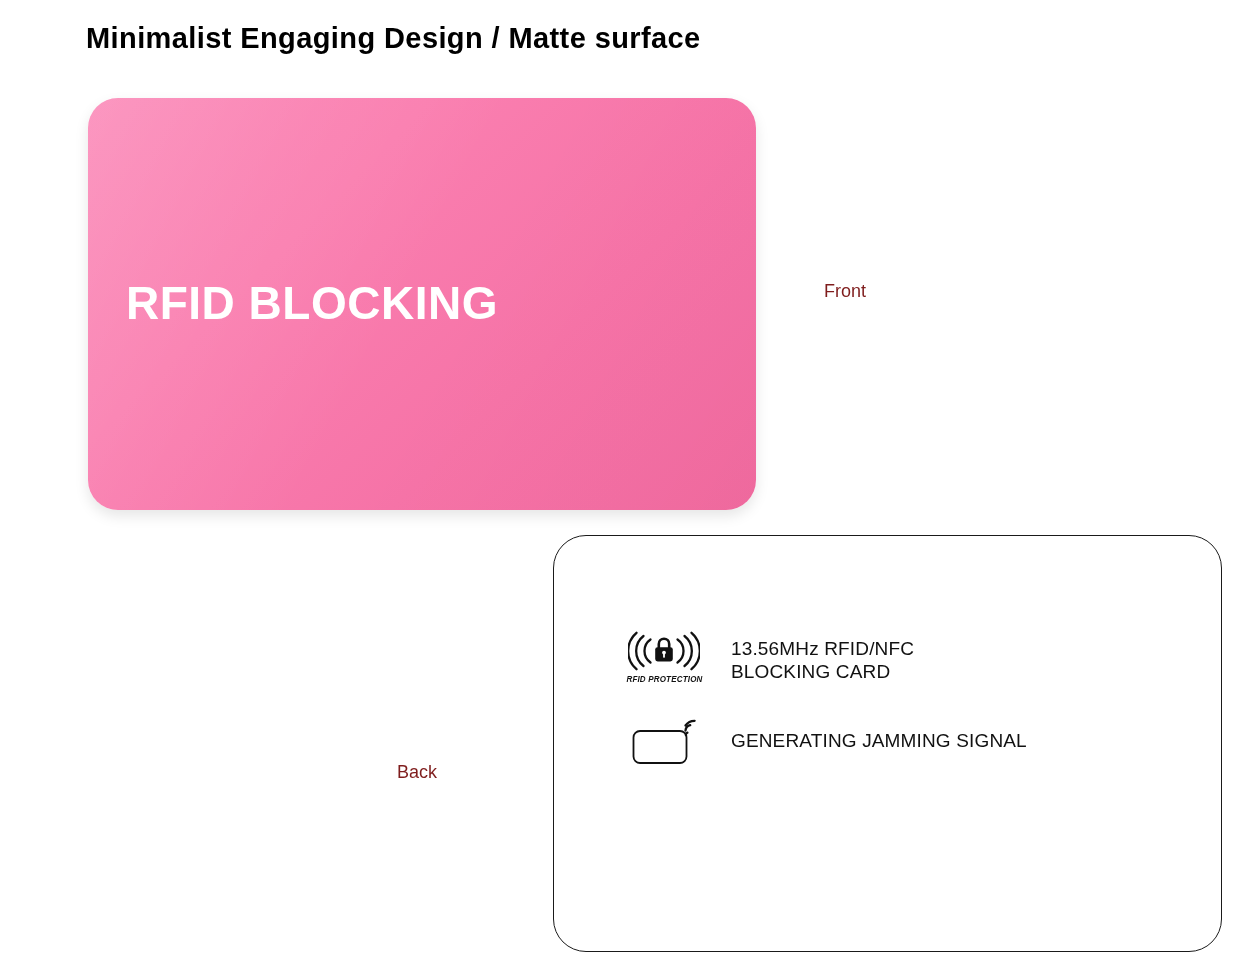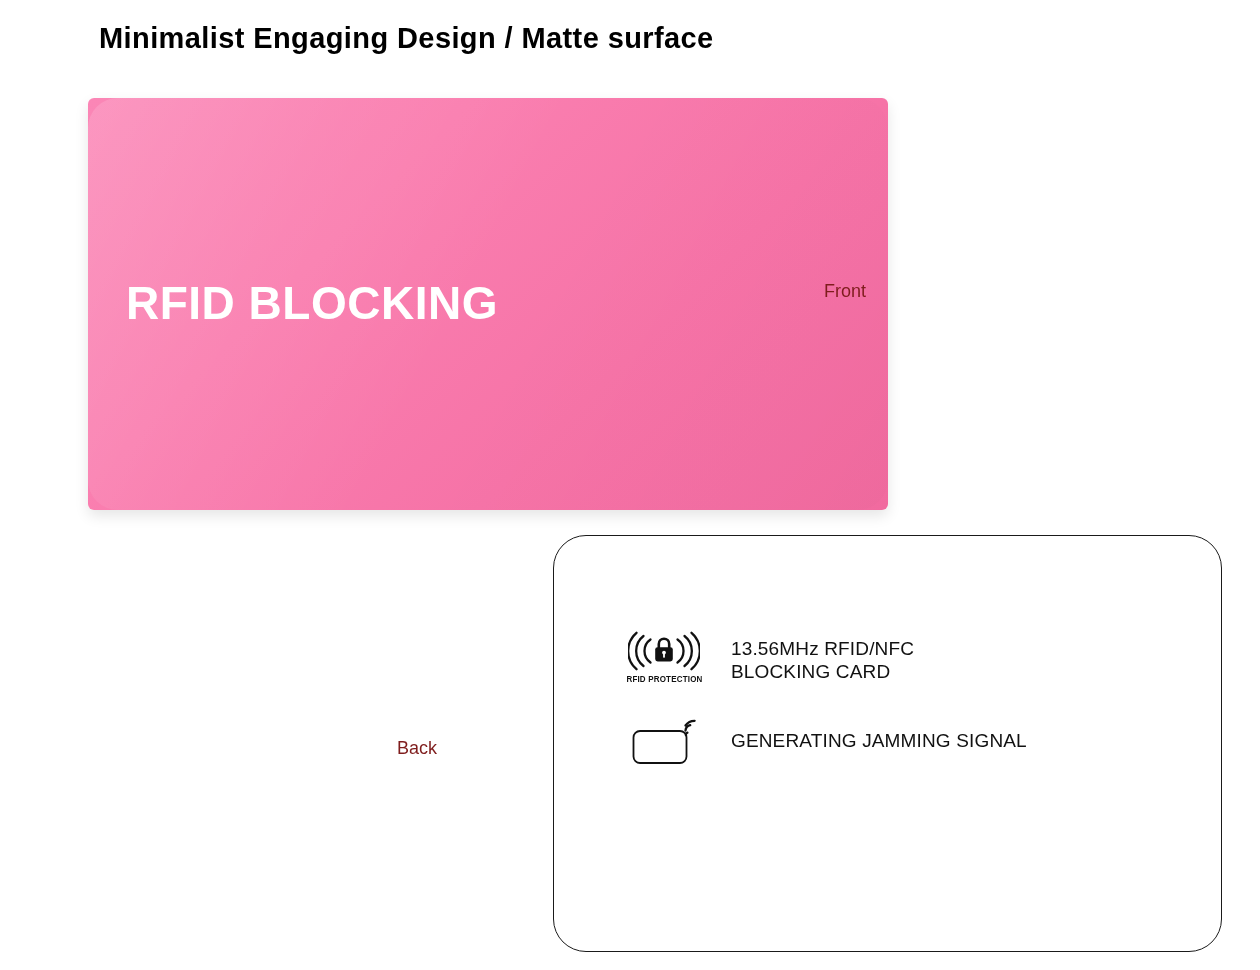--- a/index.html
+++ b/index.html
@@ -20,31 +20,30 @@
   
   .page-title {
     position: absolute;
     left: 86px;
     top: 22px;
     font-size: 29px;
     font-weight: bold;
     letter-spacing: 0.4px;
     color: #000;
     white-space: nowrap;
-    margin-left: 13px;
   }
 
   
   .front-card {
     position: absolute;
     left: 88px;
     top: 98px;
-    width: 800px;
+    width: 668px;
     height: 412px;
-    border-radius: 6px;
+    border-radius: 30px;
     background:
       linear-gradient(135deg, #fb86b6 0%, #fa7fb0 32%, #f673a7 66%, #f16a9f 100%);
     box-shadow: 0 6px 14px rgba(0,0,0,0.10);
   }
   .front-card-sheen {
     position: absolute;
     inset: 0;
     border-radius: 30px;
     background: linear-gradient(118deg,
         rgba(255,255,255,0.14) 0%,
@@ -66,21 +65,21 @@
 
   
   .side-caption {
     position: absolute;
     font-size: 18px;
     font-weight: normal;
     color: #7f1d1d;
     white-space: nowrap;
   }
   .caption-front { left: 824px; top: 281px; }
-  .caption-back  { left: 397px; top: 738px; }
+  .caption-back  { left: 397px; top: 762px; }
 
   
   .back-card {
     position: absolute;
     left: 553px;
     top: 535px;
     width: 669px;
     height: 417px;
     border: 1.6px solid #1a1a1a;
     border-radius: 33px;
@@ -101,20 +100,21 @@
     margin-bottom: 29px;
   }
   .feature-row:last-child { margin-bottom: 0; }
   .feature-icon {
     width: 78px;
     min-width: 78px;
     display: flex;
     flex-direction: column;
     align-items: center;
     justify-content: flex-end;
+    font-style: italic;
   }
   .feature-text {
     margin-left: 28px;
     font-size: 19px;
     line-height: 23px;
     color: #111;
     letter-spacing: 0.15px;
     white-space: pre-line;
   }
 

